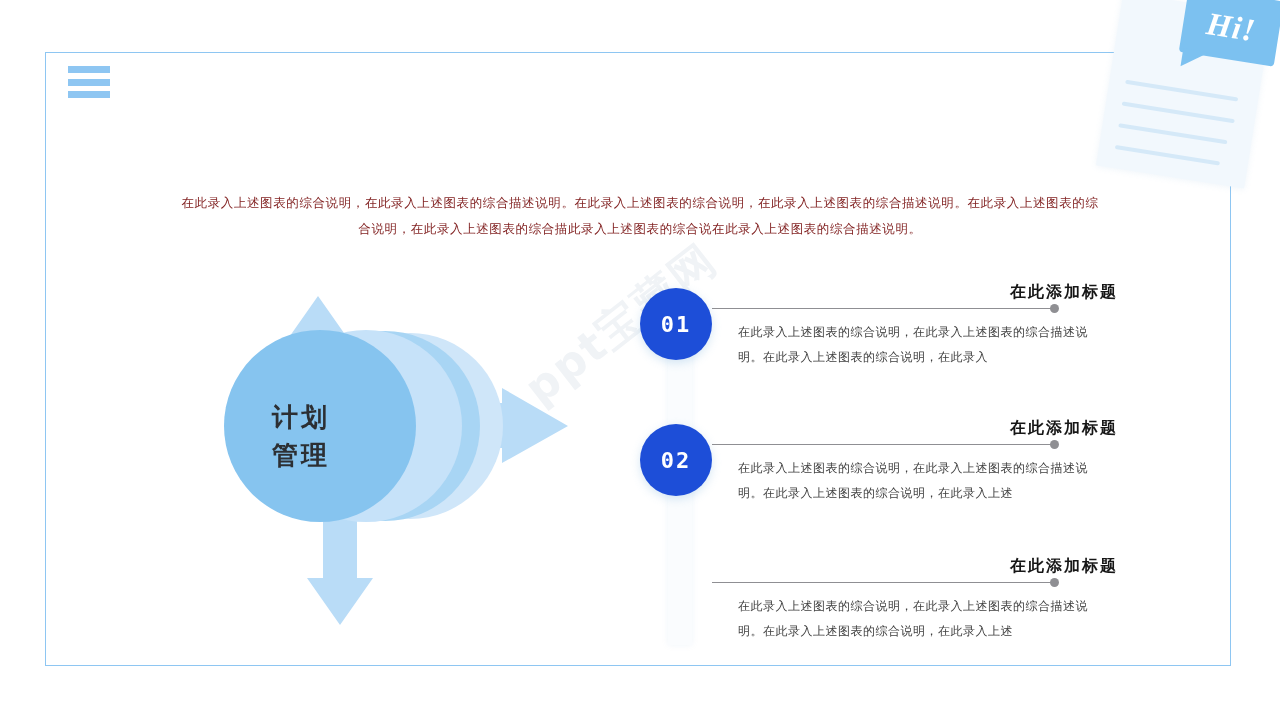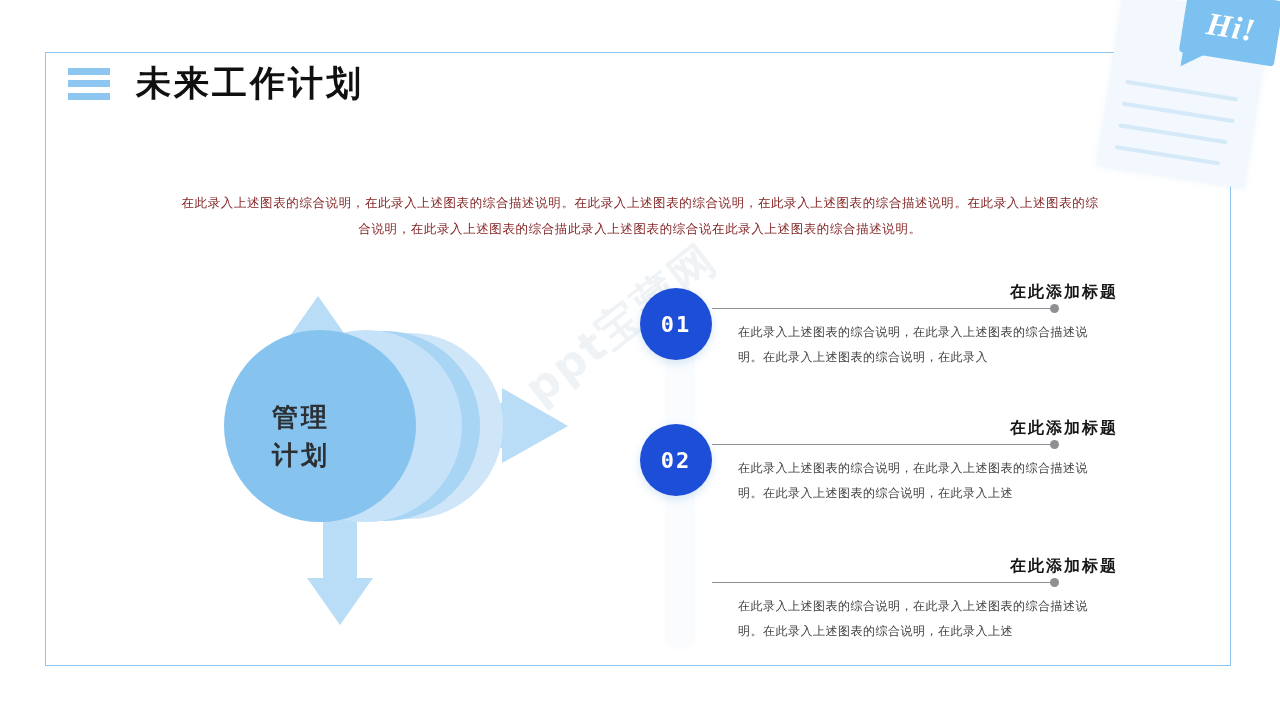--- a/index.html
+++ b/index.html
@@ -236,21 +236,20 @@
       <div class="note-hi">Hi!</div>
     </div>
   </div>
 
   <div class="header">
     <div class="hamburger">
       <span></span>
       <span></span>
       <span></span>
     </div>
-    <div class="page-title">未来工作计划</div>
   </div>
 
   <div class="intro">在此录入上述图表的综合说明，在此录入上述图表的综合描述说明。在此录入上述图表的综合说明，在此录入上述图表的综合描述说明。在此录入上述图表的综合说明，在此录入上述图表的综合描此录入上述图表的综合说在此录入上述图表的综合描述说明。</div>
 
   <div class="watermark">ppt宝藏网</div>
 
   <div class="diagram">
     <svg width="420" height="420" viewBox="0 0 420 420">
 
       <path d="M105 95 L138 48 L171 95 L155 95 L155 175 L121 175 L121 95 Z" fill="#b9dcf7"></path>
@@ -261,22 +260,22 @@
 
       <circle cx="230" cy="178" r="93" fill="#cfe6f9"></circle>
 
       <circle cx="205" cy="178" r="95" fill="#a8d5f4"></circle>
 
       <circle cx="186" cy="178" r="96" fill="#c6e2f9"></circle>
 
       <circle cx="140" cy="178" r="96" fill="#86c4ef"></circle>
     </svg>
     <div class="diagram-label">
+      <div>计划</div>
       <div>管理</div>
-      <div>计划</div>
     </div>
   </div>
 
   <div class="vconnector"></div>
 
   <div class="step" id="step-1">
     <div class="step-circle">01</div>
     <div class="step-body">
       <div class="step-title">在此添加标题</div>
       <div class="step-rule">

